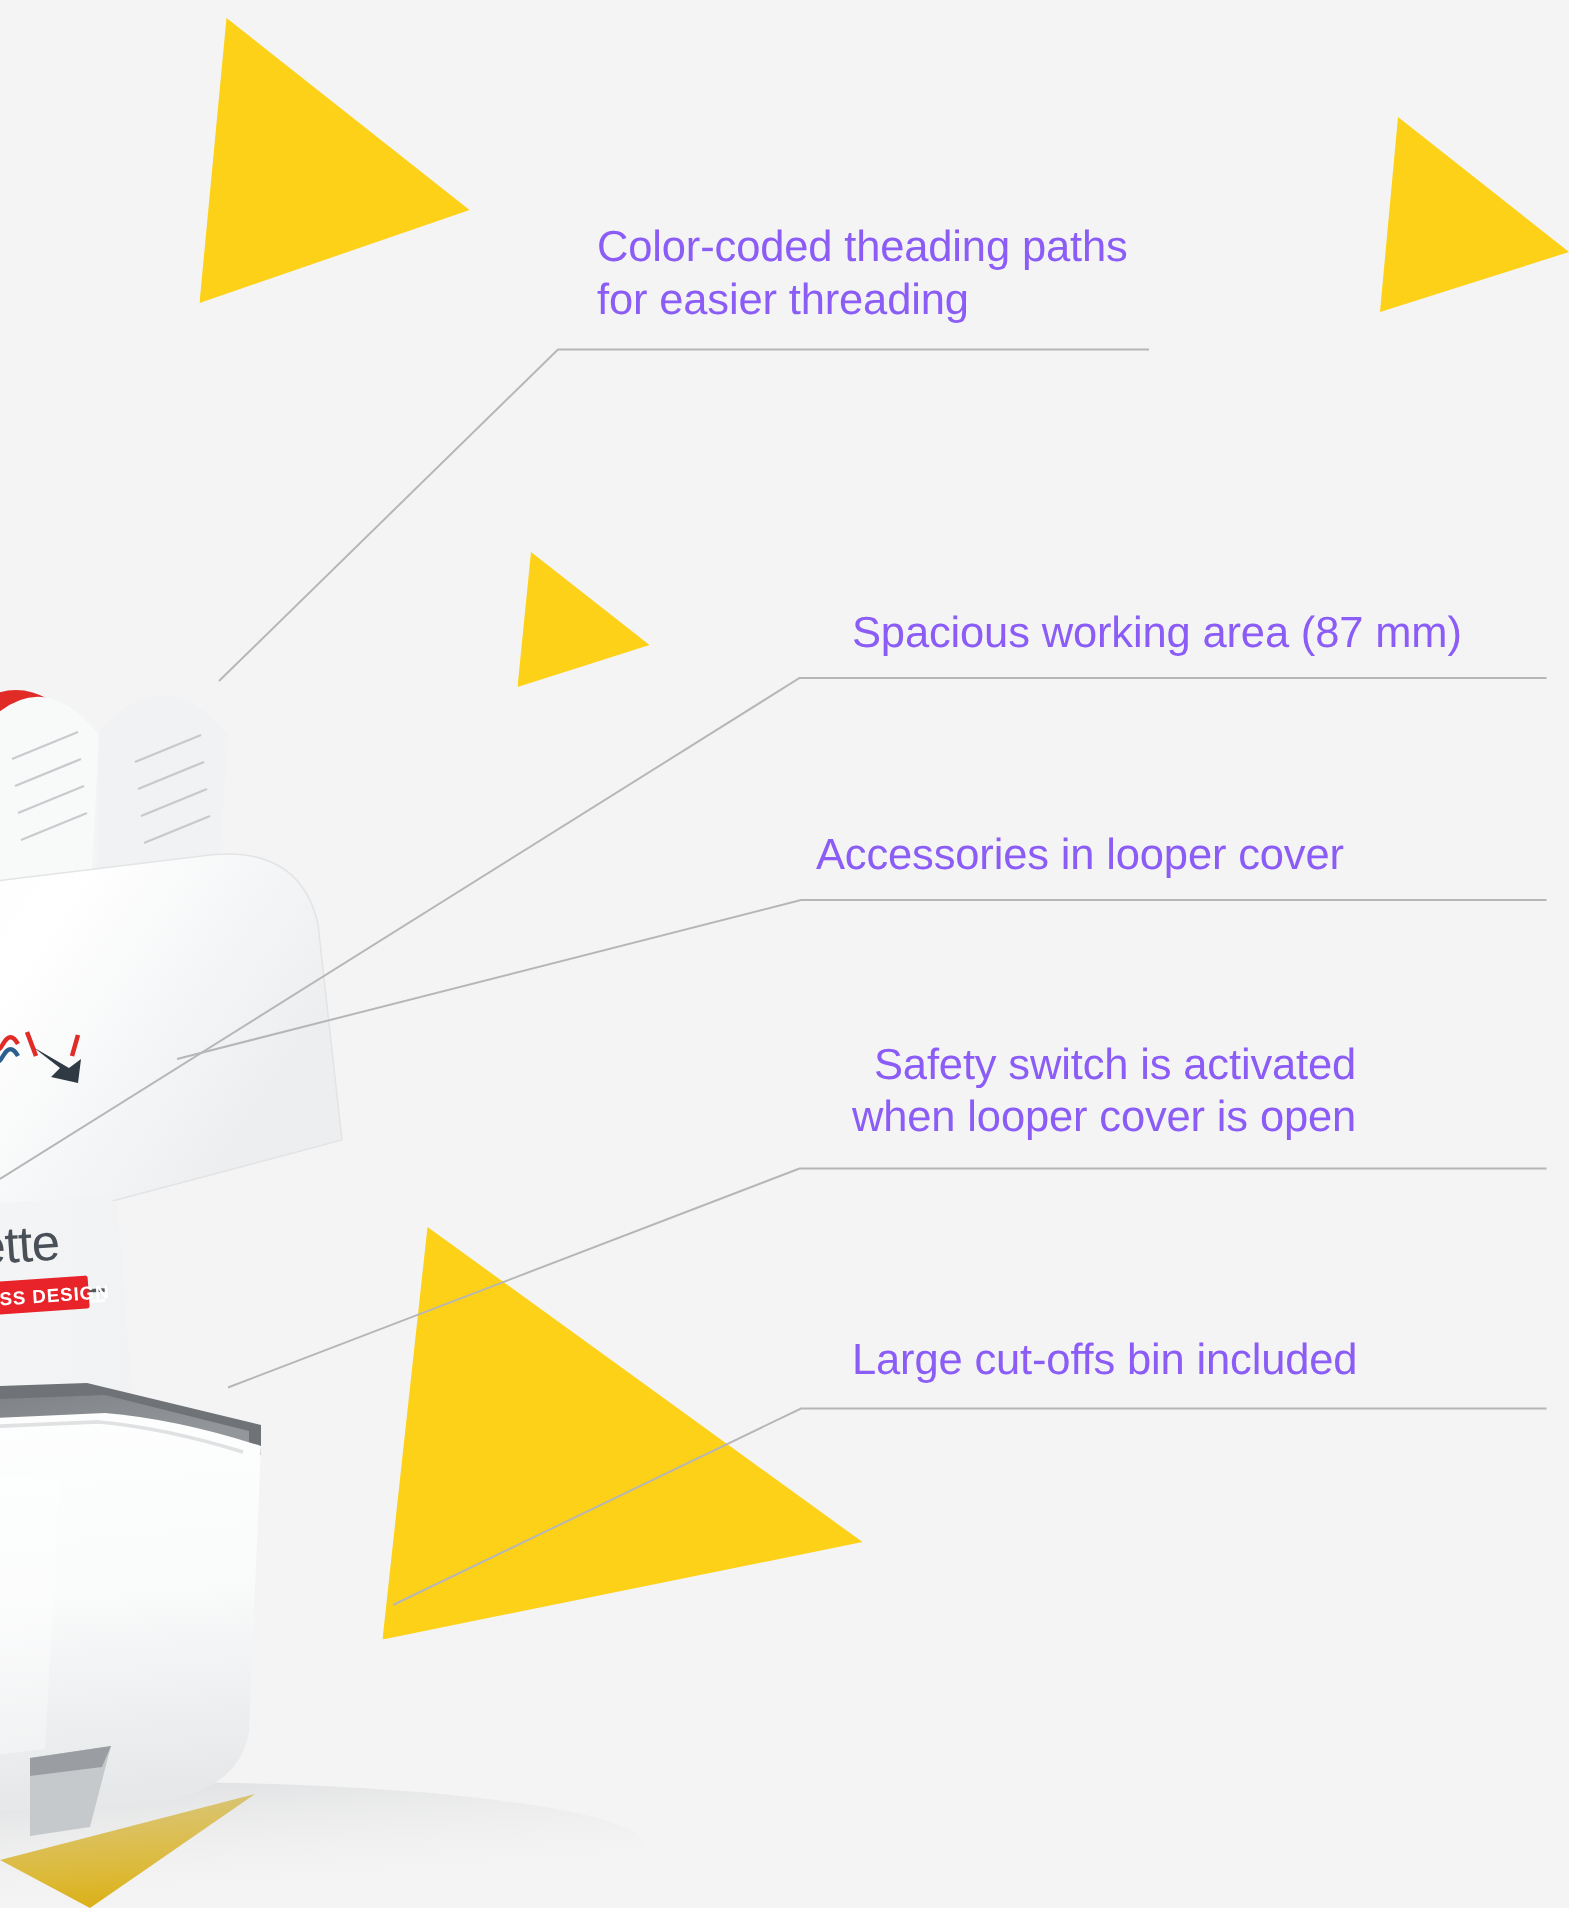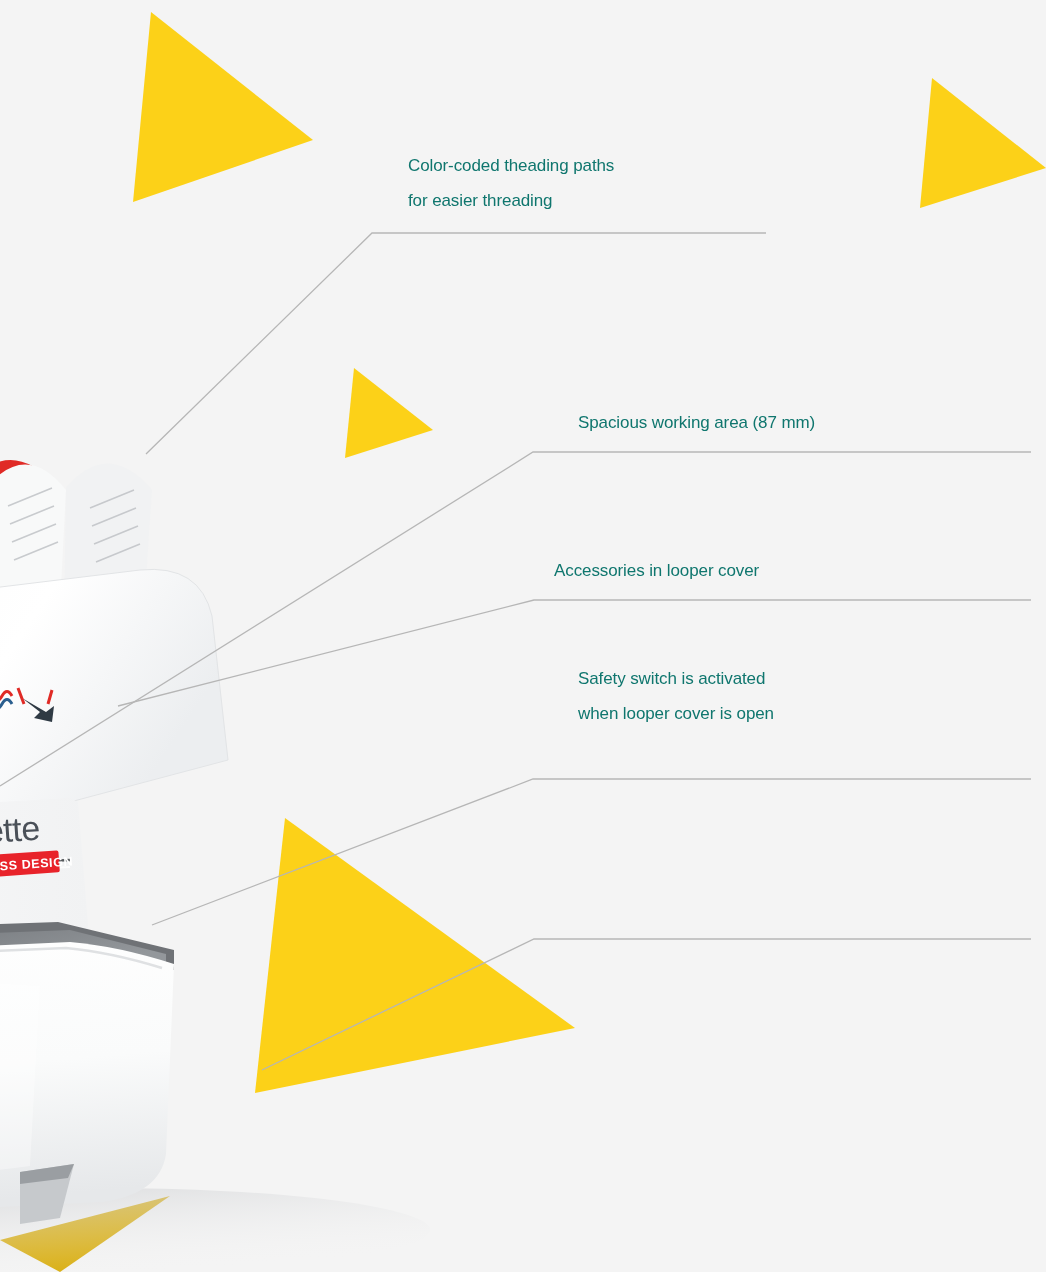--- a/index.html
+++ b/index.html
@@ -11,26 +11,25 @@
     position:relative;
   }
   #stage{position:absolute;inset:0;width:1046px;height:1272px;overflow:hidden;background:#f4f4f4;}
 
   
   .tri{position:absolute;}
 
   
   .callout{position:absolute;}
   .callout .ctext{
-    color:#0f766e;
-    font-size:17px;
+    color:#8b5cf6;
+    font-size:29px;
     line-height:35px;
     white-space:pre-line;
     letter-spacing:-0.1px;
-    margin-left:10px;
   }
 
   
   #leaders{position:absolute;left:0;top:0;width:1046px;height:1272px;pointer-events:none;}
 
   
   #product{position:absolute;left:-230px;top:430px;width:660px;height:842px;}
 </style>
 </head>
 <body>
@@ -188,19 +187,22 @@
   </div>
 
   <div class="callout" style="left:568px;top:405px;">
     <div class="ctext">Spacious working area (87 mm)</div>
   </div>
 
   <div class="callout" style="left:544px;top:553px;">
     <div class="ctext">Accessories in looper cover</div>
   </div>
 
-  <div class="callout" style="left:568px;top:661px;">
+  <div class="callout" style="left:568px;top:693px;text-align:right;">
     <div class="ctext">Safety switch is activated
 when looper cover is open</div>
   </div>
 
+  <div class="callout" style="left:568px;top:890px;">
+    <div class="ctext">Large cut-offs bin included</div>
+  </div>
 
 </div>
 
 </body></html>

